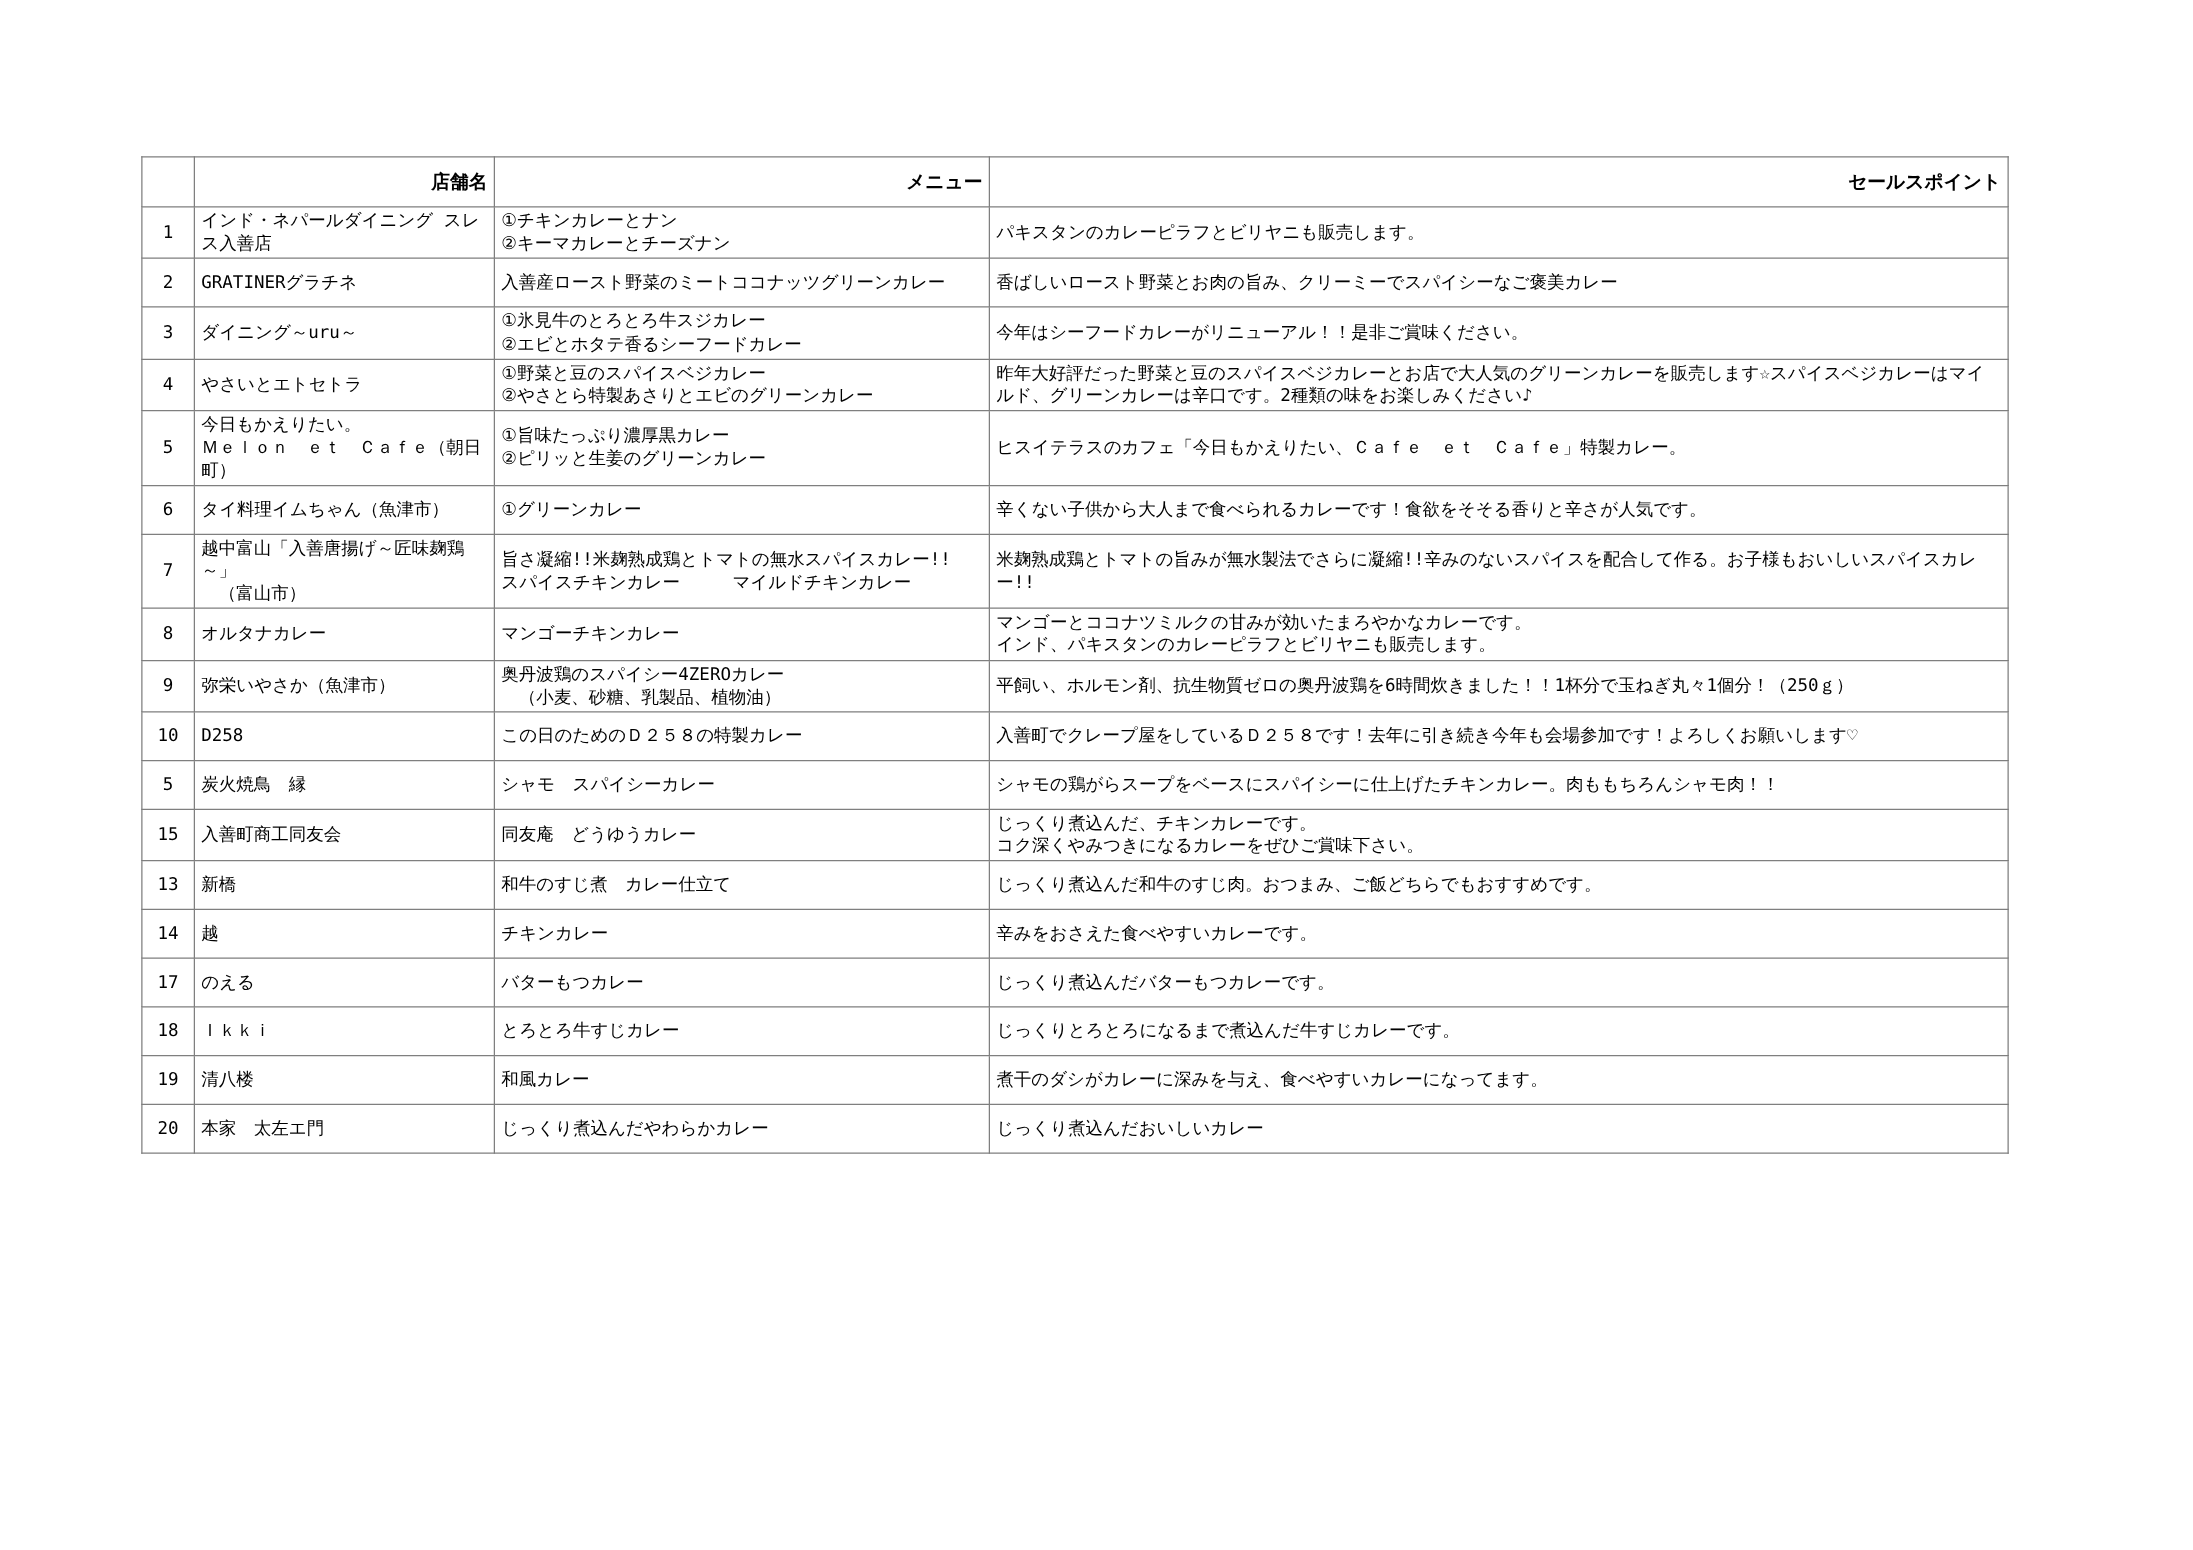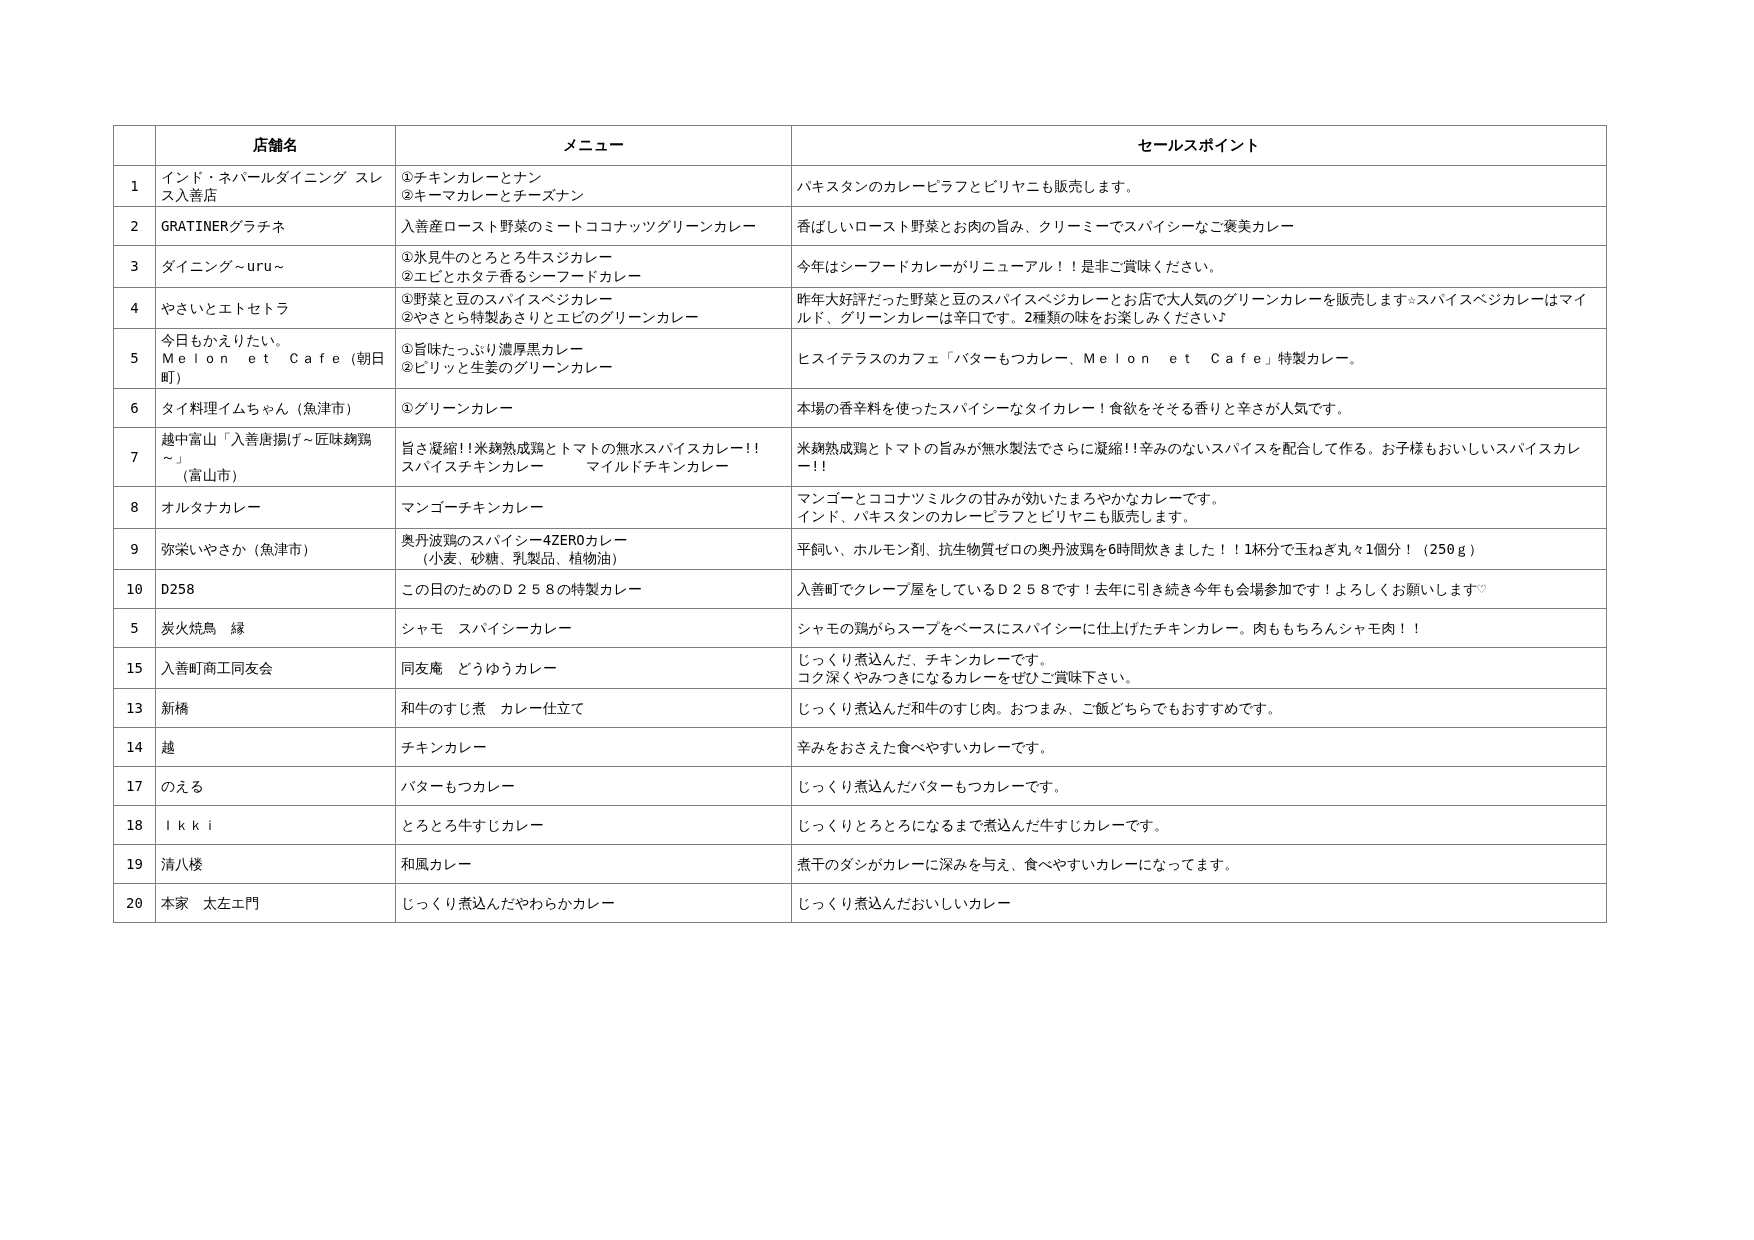--- a/index.html
+++ b/index.html
@@ -18,21 +18,21 @@
     padding:2px 5px;
     font-size:14px;
     line-height:1.3;
     vertical-align:middle;
     white-space:pre-wrap;
     word-break:break-all;
     overflow:hidden;
   }
   table.curry thead tr{height:40px;}
   table.curry thead th{
-    font-size:15px;font-weight:bold;text-align:center;white-space:nowrap;
+    font-size:15px;font-weight:bold;text-align:right;white-space:nowrap;
   }
   table.curry tbody tr{height:39px;}
   td.no{text-align:center;}
   td.store,td.menu,td.sales{text-align:left;}
 </style>
 </head>
 <body>
 
 <div class="sheet">
   <table class="curry">
@@ -77,27 +77,27 @@
     <td class="menu">①野菜と豆のスパイスベジカレー
 ②やさとら特製あさりとエビのグリーンカレー</td>
     <td class="sales">昨年大好評だった野菜と豆のスパイスベジカレーとお店で大人気のグリーンカレーを販売します☆スパイスベジカレーはマイルド、グリーンカレーは辛口です。2種類の味をお楽しみください♪</td>
   </tr>
         <tr>
     <td class="no">5</td>
     <td class="store">今日もかえりたい。
 Ｍｅｌｏｎ　ｅｔ　Ｃａｆｅ（朝日町）</td>
     <td class="menu">①旨味たっぷり濃厚黒カレー
 ②ピリッと生姜のグリーンカレー</td>
-    <td class="sales">ヒスイテラスのカフェ「バターもつカレー、Ｍｅｌｏｎ　ｅｔ　Ｃａｆｅ」特製カレー。</td>
+    <td class="sales">ヒスイテラスのカフェ「今日もかえりたい、Ｃａｆｅ　ｅｔ　Ｃａｆｅ」特製カレー。</td>
   </tr>
         <tr>
     <td class="no">6</td>
     <td class="store">タイ料理イムちゃん（魚津市）</td>
     <td class="menu">①グリーンカレー</td>
-    <td class="sales">本場の香辛料を使ったスパイシーなタイカレー！食欲をそそる香りと辛さが人気です。</td>
+    <td class="sales">辛くない子供から大人まで食べられるカレーです！食欲をそそる香りと辛さが人気です。</td>
   </tr>
         <tr>
     <td class="no">7</td>
     <td class="store">越中富山「入善唐揚げ～匠味麹鶏～」
 　（富山市）</td>
     <td class="menu">旨さ凝縮!!米麹熟成鶏とトマトの無水スパイスカレー!!
 スパイスチキンカレー　　　マイルドチキンカレー</td>
     <td class="sales">米麹熟成鶏とトマトの旨みが無水製法でさらに凝縮!!辛みのないスパイスを配合して作る。お子様もおいしいスパイスカレー!!</td>
   </tr>
         <tr>

